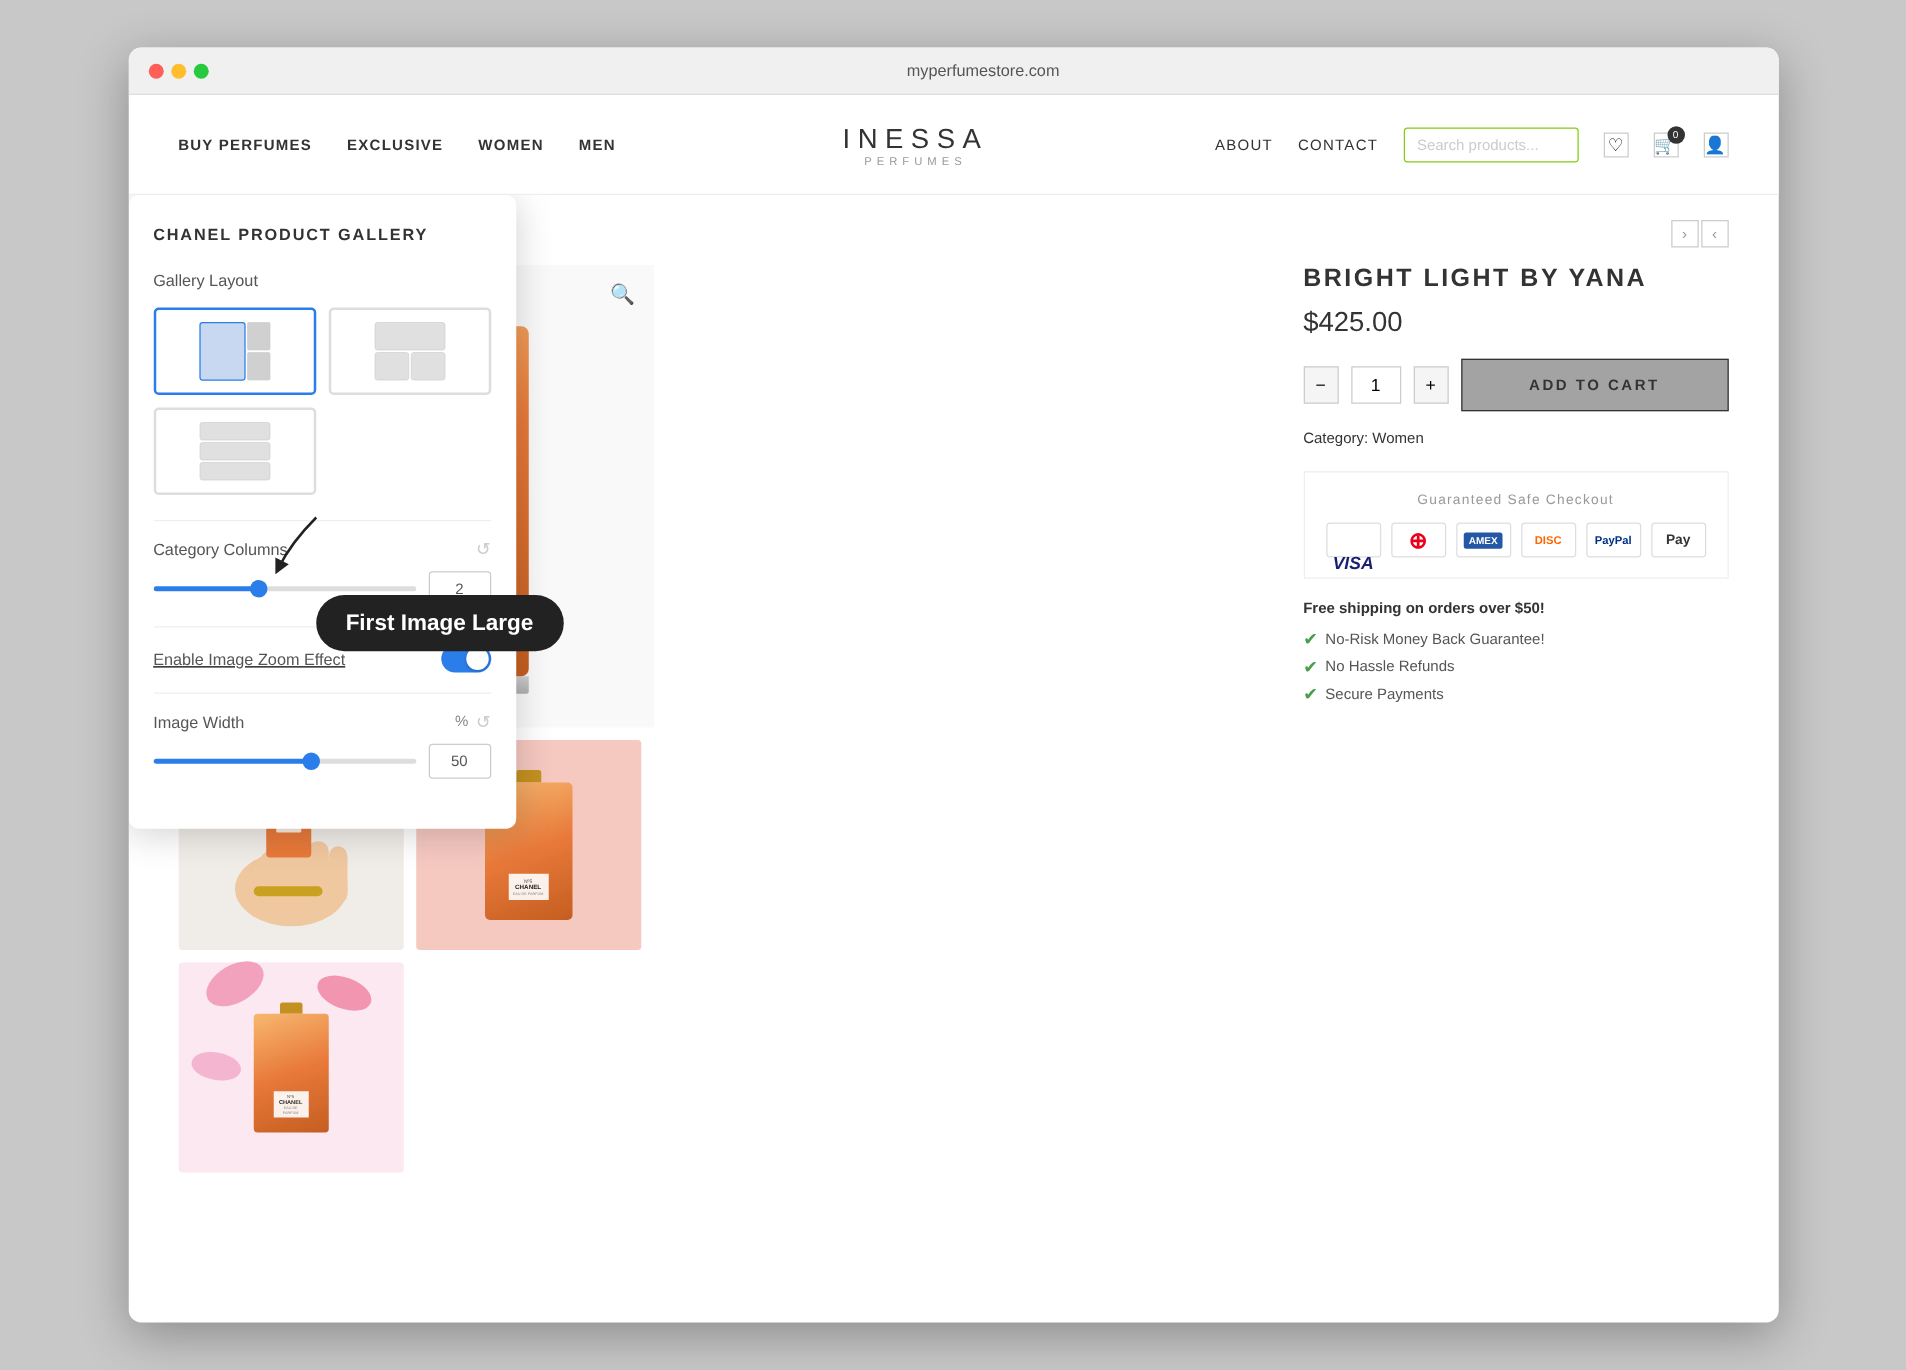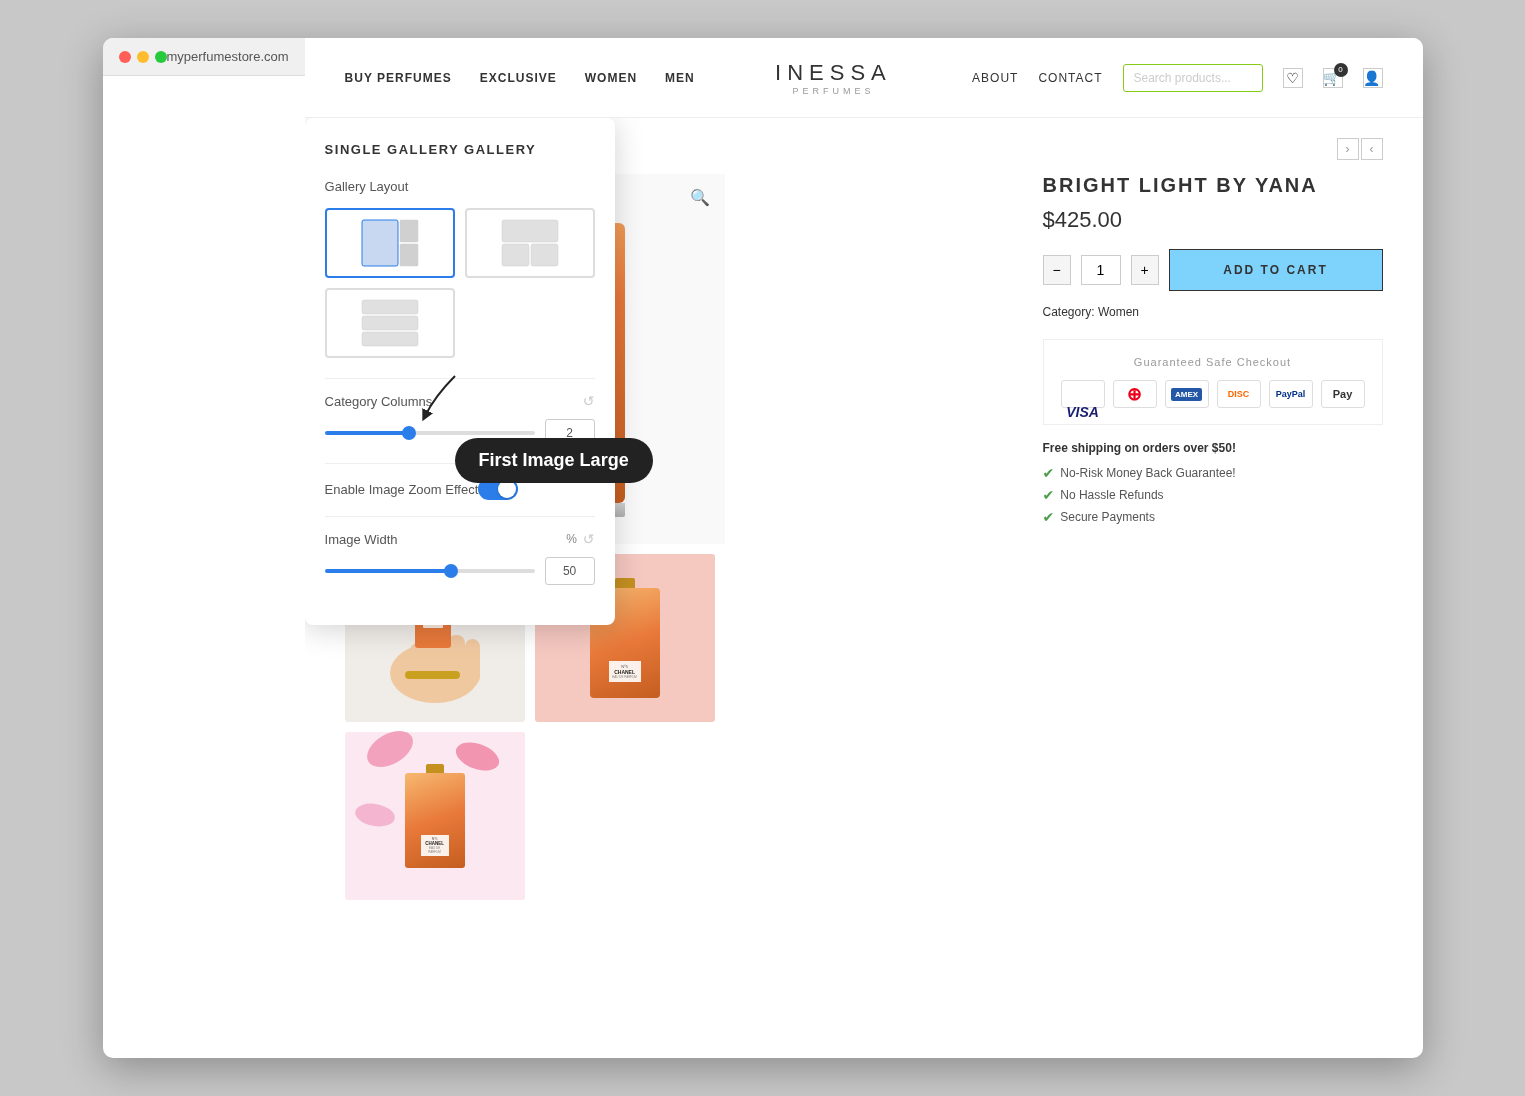--- a/index.html
+++ b/index.html
@@ -16,21 +16,21 @@
 
     
     .browser-window {
       width: 1320px;
       height: 1020px;
       background: #fff;
       border-radius: 10px;
       box-shadow: 0 10px 40px rgba(0,0,0,0.3);
       overflow: hidden;
       display: flex;
-      flex-direction: row;
+      flex-direction: column;
       position: relative;
     }
 
     .browser-titlebar {
       background: #f0f0f0;
       height: 38px;
       display: flex;
       align-items: center;
       padding: 0 16px;
       border-bottom: 1px solid #ddd;
@@ -308,21 +308,21 @@
       width: 40px;
       height: 30px;
       border: 1px solid #ccc;
       text-align: center;
       font-size: 14px;
     }
 
     .add-to-cart-btn {
       flex: 1;
       height: 42px;
-      background: #7dd3fc;
+      background: #a3a3a3;
       border: 1px solid #333;
       font-size: 12px;
       font-weight: 700;
       letter-spacing: 2px;
       cursor: pointer;
       color: #333;
     }
 
     .product-category {
       font-size: 12px;
@@ -521,21 +521,23 @@
       align-items: center;
       justify-content: center;
       font-size: 12px;
       color: #555;
       border-radius: 3px;
     }
 
     .toggle-row {
       display: flex;
       align-items: center;
+      justify-content: space-between;
       margin-bottom: 16px;
+      text-decoration: underline;
     }
 
     .toggle-label {
       font-size: 13px;
       color: #555;
       font-weight: 500;
     }
 
     .toggle {
       width: 40px;
@@ -759,21 +761,21 @@
                 <span class="check-circle">✔</span>
                 <span>Secure Payments</span>
               </div>
             </div>
           </div>
 
         </div>
       </div>
 
       <div class="settings-panel">
-        <div class="panel-title">SINGLE GALLERY GALLERY</div>
+        <div class="panel-title">CHANEL PRODUCT GALLERY</div>
 
         <div class="panel-section-label">Gallery Layout</div>
 
         <div class="layout-options">
 
           <div class="layout-option active">
             <svg class="layout-svg" viewBox="0 0 60 50">
               <rect x="2" y="2" width="36" height="46" rx="2" fill="#c8d8f0" stroke="#2b7de9" stroke-width="1"></rect>
               <rect x="40" y="2" width="18" height="22" rx="1" fill="#d0d0d0" stroke="#ccc" stroke-width="0.5"></rect>
               <rect x="40" y="26" width="18" height="22" rx="1" fill="#d0d0d0" stroke="#ccc" stroke-width="0.5"></rect>

